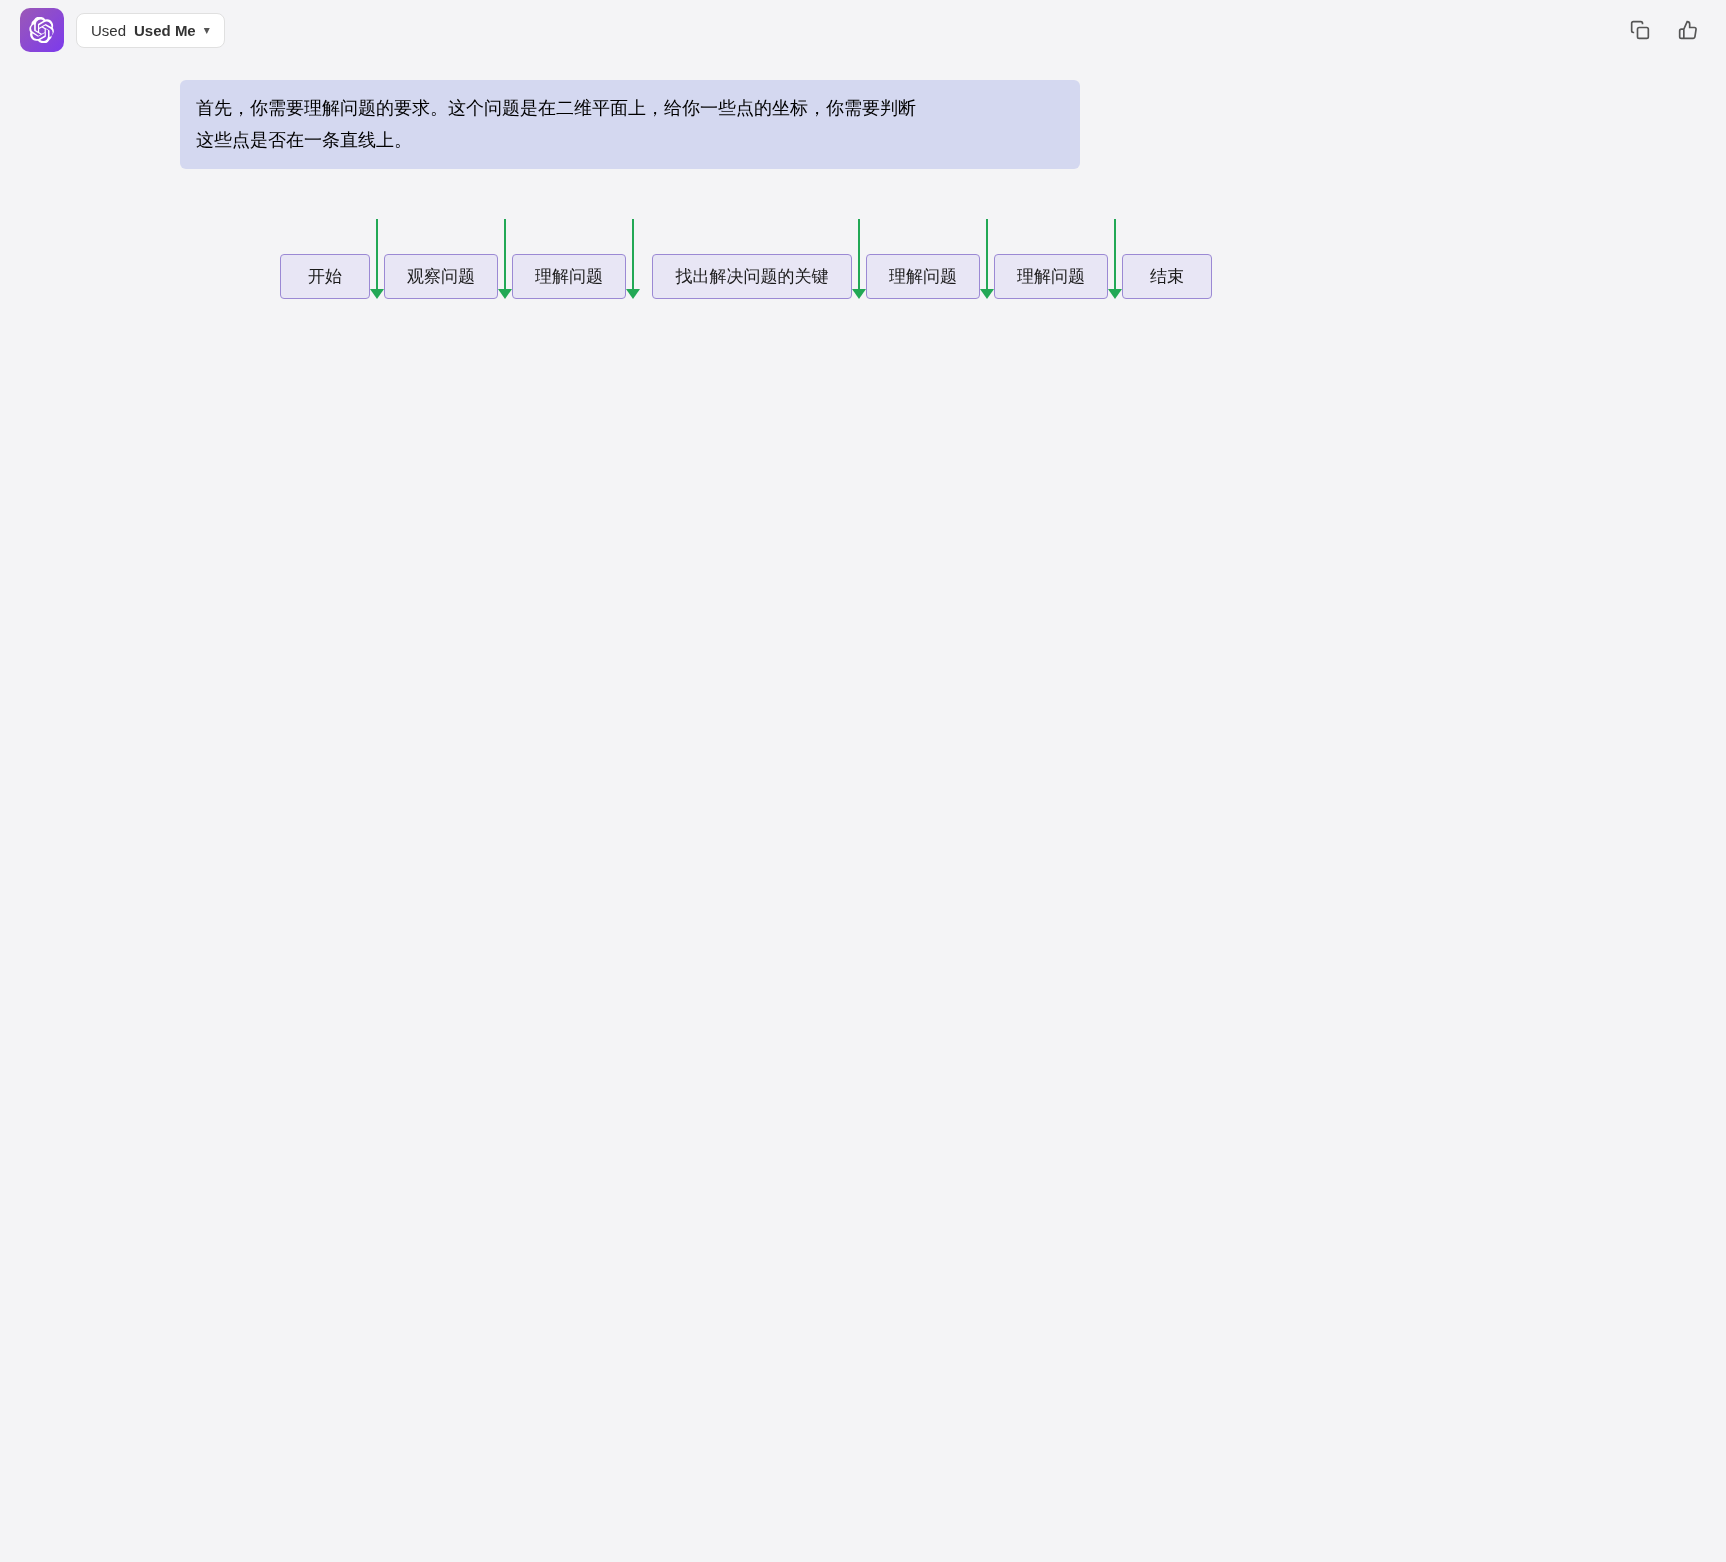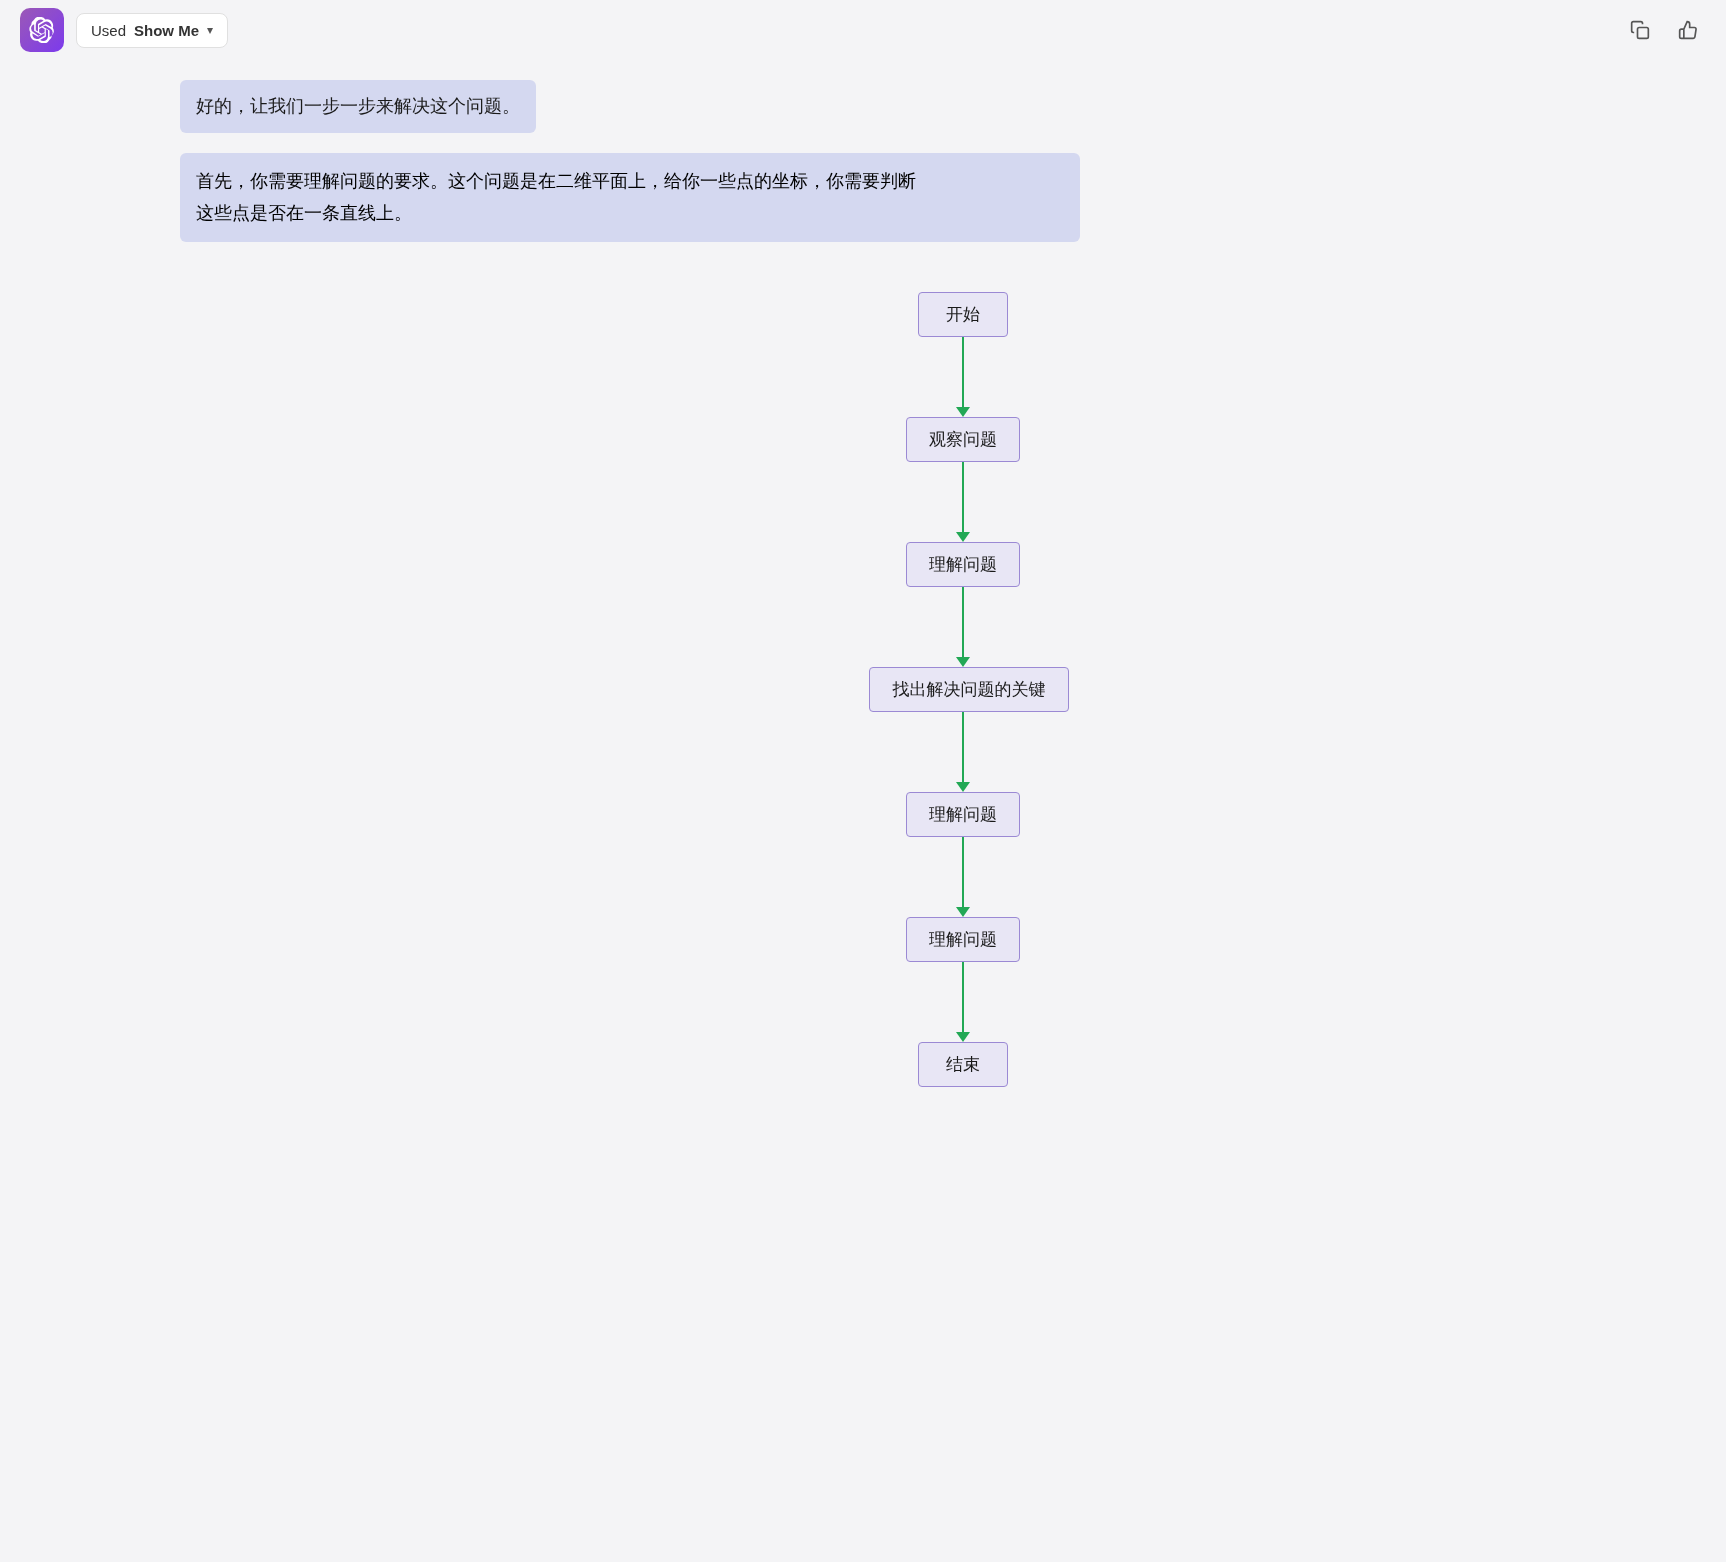--- a/index.html
+++ b/index.html
@@ -113,22 +113,22 @@
       padding: 12px 16px;
       margin-bottom: 40px;
       font-size: 18px;
       color: #000000;
       line-height: 1.8;
       max-width: 900px;
     }
 
     .flowchart {
       display: flex;
-      flex-direction: column;
-      align-items: center;
+      flex-direction: row;
+      align-items: flex-end;
       margin-left: 100px;
       padding-top: 10px;
     }
 
     .flow-node {
       background-color: #e8e6f5;
       border: 1.5px solid #9b89d4;
       border-radius: 4px;
       padding: 10px 22px;
       font-size: 17px;
@@ -175,21 +175,21 @@
   <div class="top-bar-left">
     <div class="openai-logo">
 
       <svg viewBox="0 0 41 41" xmlns="http://www.w3.org/2000/svg">
         <path d="M37.532 16.87a9.963 9.963 0 0 0-.856-8.184 10.078 10.078 0 0 0-10.855-4.835 9.964 9.964 0 0 0-6.15-3.760 10.079 10.079 0 0 0-11.760 4.415A9.964 9.964 0 0 0 3.463 12.2a10.079 10.079 0 0 0-1.258 12.085 9.964 9.964 0 0 0 .856 8.184 10.079 10.079 0 0 0 10.855 4.835 9.965 9.965 0 0 0 6.151 3.760 10.079 10.079 0 0 0 11.760-4.416 9.965 9.965 0 0 0 4.449-7.686 10.079 10.079 0 0 0 1.256-12.072zM22.498 37.886a7.474 7.474 0 0 1-4.799-1.735c.061-.033.168-.091.237-.134l7.964-4.6a1.294 1.294 0 0 0 .655-1.134V19.054l3.366 1.944a.12.12 0 0 1 .066.092v9.299a7.505 7.505 0 0 1-7.49 7.496zM6.392 31.006a7.471 7.471 0 0 1-.894-5.023c.06.036.162.099.237.141l7.964 4.6a1.297 1.297 0 0 0 1.308 0l9.724-5.614v3.888a.12.12 0 0 1-.048.103L16.54 33.78a7.505 7.505 0 0 1-10.148-2.773zm-2.180-16.406a7.471 7.471 0 0 1 3.904-3.289c0 .068-.004.19-.004.274v9.200a1.294 1.294 0 0 0 .654 1.132l9.723 5.614-3.366 1.944a.12.12 0 0 1-.114.012L7.044 24.127a7.505 7.505 0 0 1-2.832-9.527zm27.658 6.437l-9.724-5.615 3.367-1.943a.121.121 0 0 1 .114-.012l7.925 4.578a7.504 7.504 0 0 1-1.158 13.528v-9.476a1.293 1.293 0 0 0-.524-1.060zm3.348-5.043c-.059-.037-.162-.099-.236-.141l-7.965-4.600a1.298 1.298 0 0 0-1.308 0l-9.723 5.614v-3.888a.12.12 0 0 1 .048-.103l7.942-4.576a7.505 7.505 0 0 1 11.242 7.694zm-21.063 6.929l-3.367-1.944a.12.12 0 0 1-.065-.092v-9.299a7.505 7.505 0 0 1 12.293-5.756 6.94 6.94 0 0 0-.236.134l-7.965 4.600a1.294 1.294 0 0 0-.654 1.132l-.006 11.225zm1.829-3.943l4.33-2.501 4.332 2.500v4.999l-4.331 2.5-4.331-2.5V18.98z" fill="white"></path>
       </svg>
     </div>
 
     <button class="used-show-me-btn">
       <span class="label-normal">Used </span>
-        <span class="label-bold">Show Me</span>
+        <span class="label-bold">Used Me</span>
       <span class="chevron-icon">▾</span>
     </button>
   </div>
 
   <div class="top-bar-right">
     <button class="icon-btn">
       <svg width="20" height="20" viewBox="0 0 24 24" fill="none" stroke="#555" stroke-width="2">
         <rect x="9" y="9" width="13" height="13" rx="2" ry="2"></rect>
         <path d="M5 15H4a2 2 0 0 1-2-2V4a2 2 0 0 1 2-2h9a2 2 0 0 1 2 2v1"></path>
       </svg>
@@ -197,21 +197,20 @@
     <button class="icon-btn">
       <svg width="20" height="20" viewBox="0 0 24 24" fill="none" stroke="#555" stroke-width="2">
         <path d="M14 9V5a3 3 0 0 0-3-3l-4 9v11h11.28a2 2 0 0 0 2-1.7l1.38-9a2 2 0 0 0-2-2.3zM7 22H4a2 2 0 0 1-2-2v-7a2 2 0 0 1 2-2h3"></path>
       </svg>
     </button>
   </div>
 </div>
 
 <div class="content-area">
 
-  <div class="text-block-1">好的，让我们一步一步来解决这个问题。</div>
 
   <div class="text-block-2">
     <span>首先，你需要理解问题的要求。这个问题是在二维平面上，给你一些点的坐标，你需要判断<br>这些点是否在一条直线上。</span>
   </div>
 
   
   <div class="flowchart">
 
     <div class="flow-node node-start">
       <span>开始</span>

